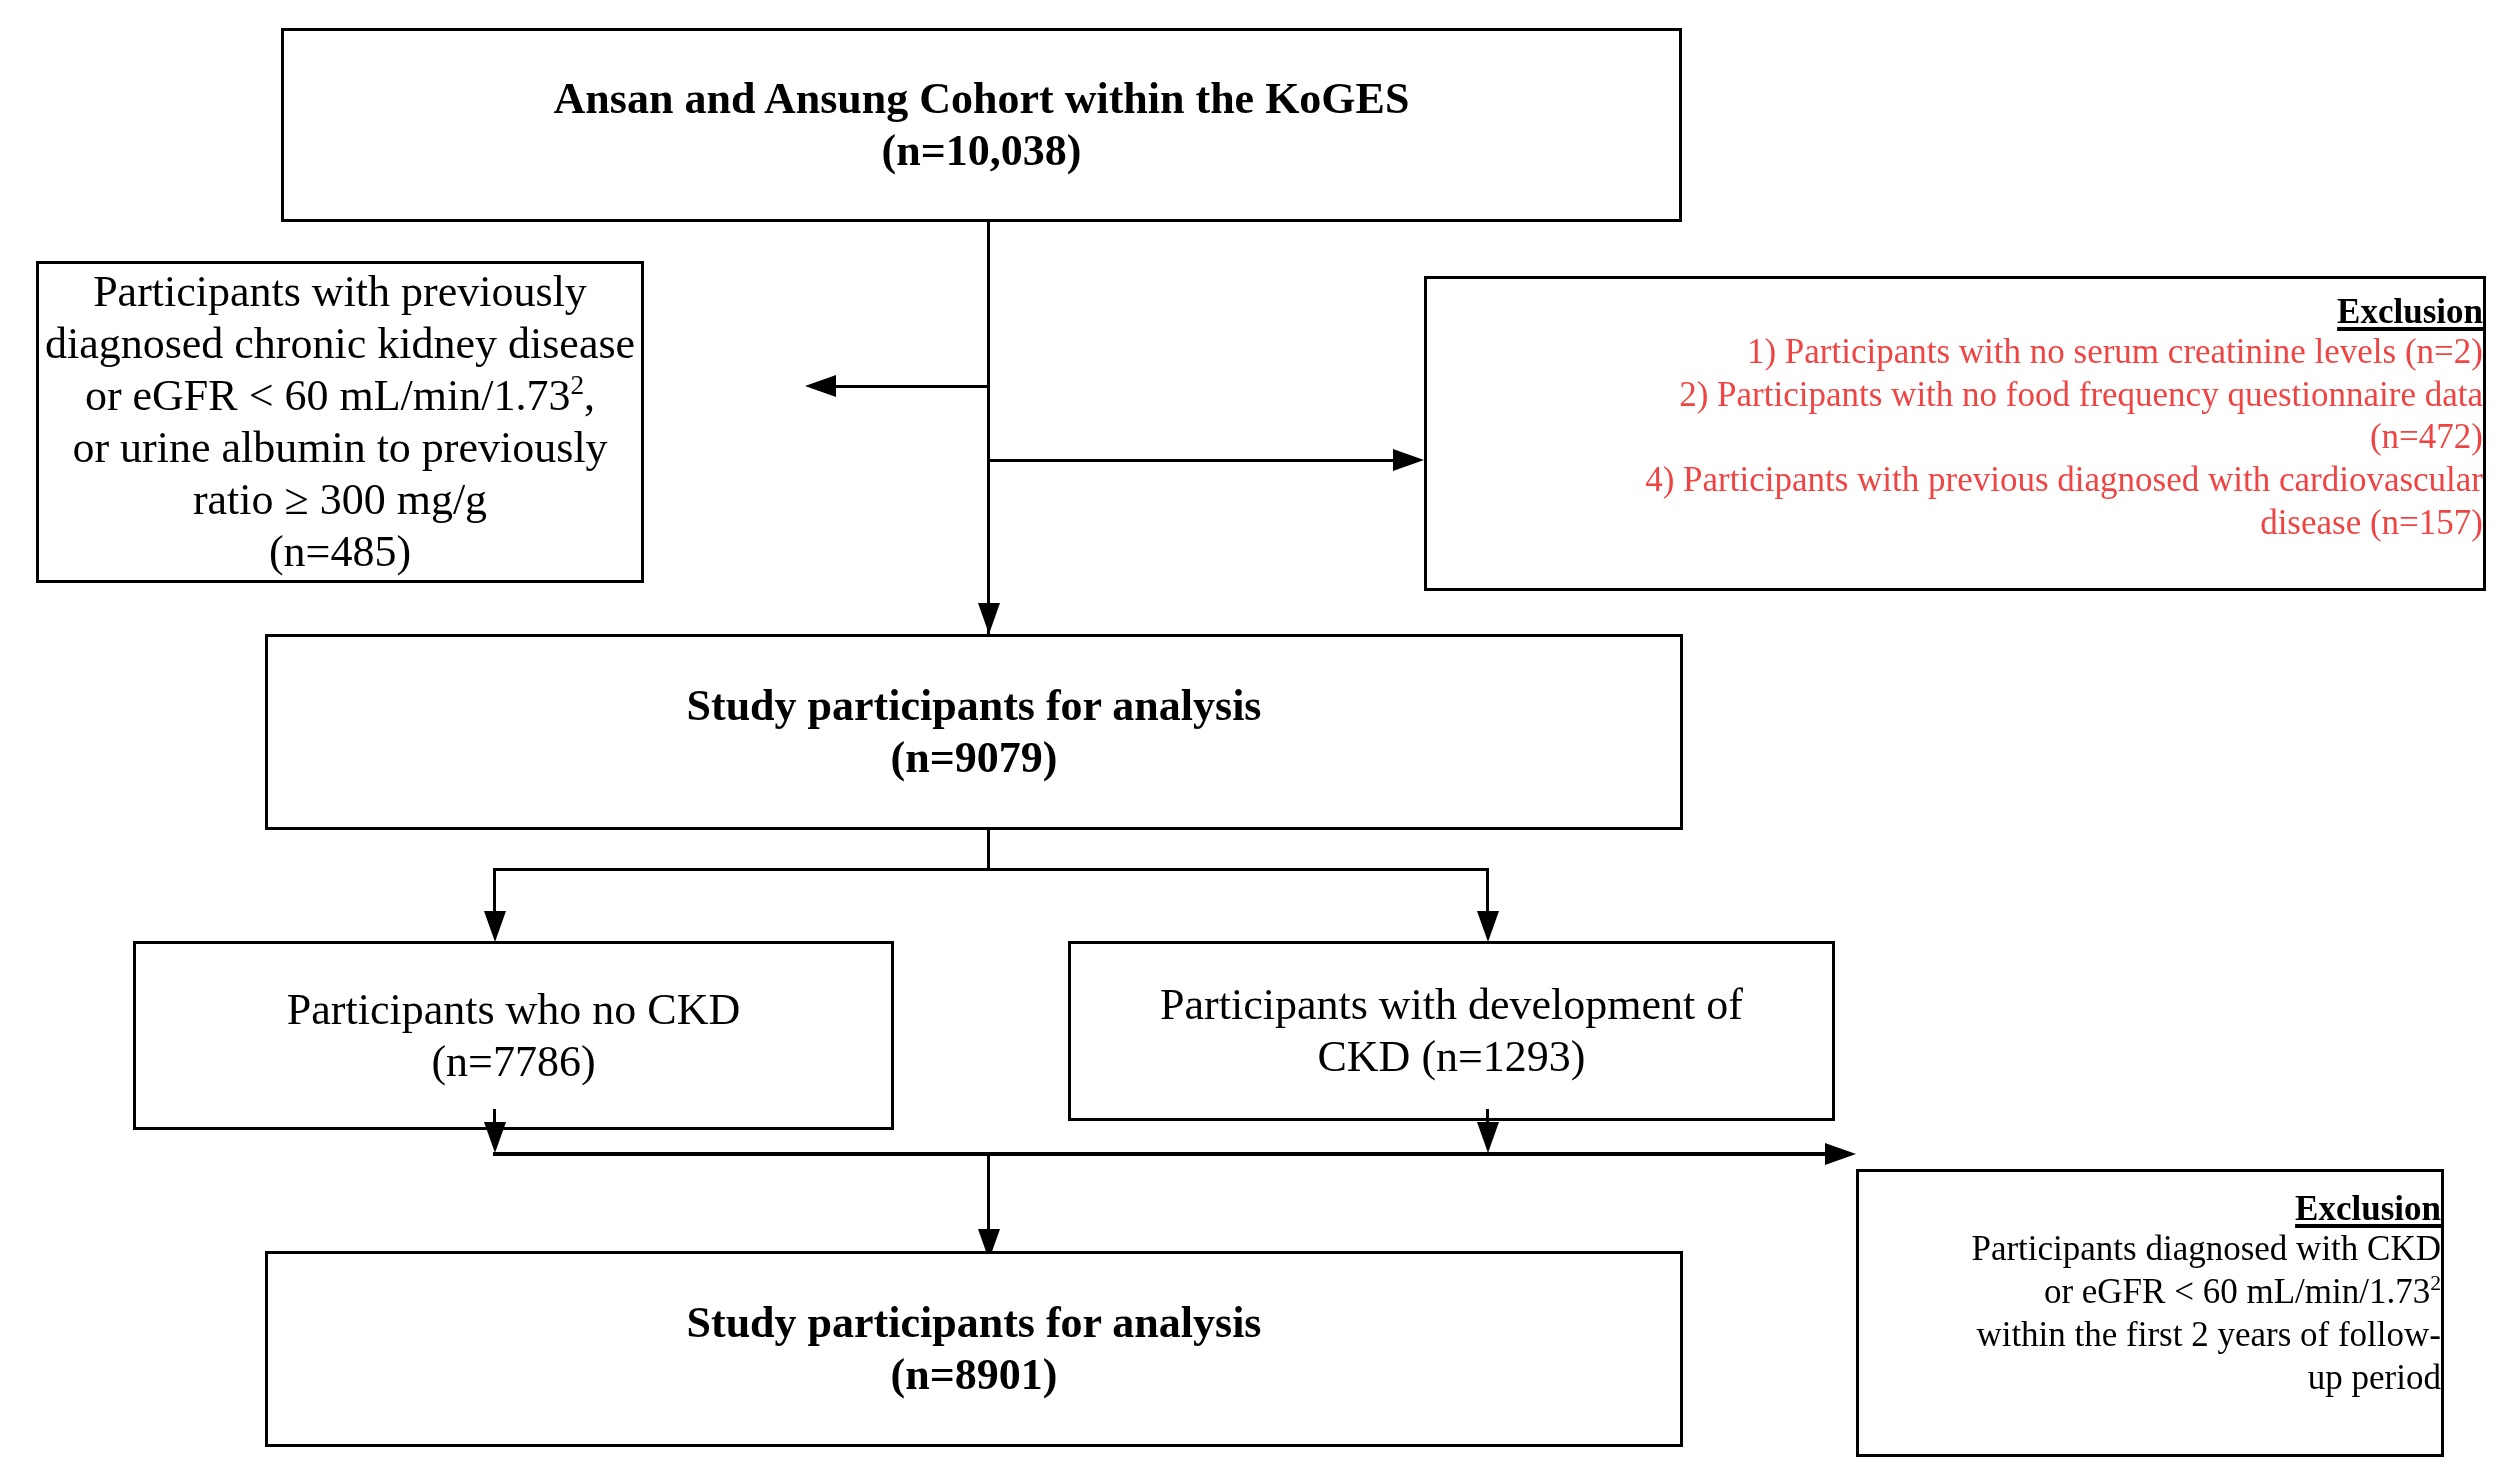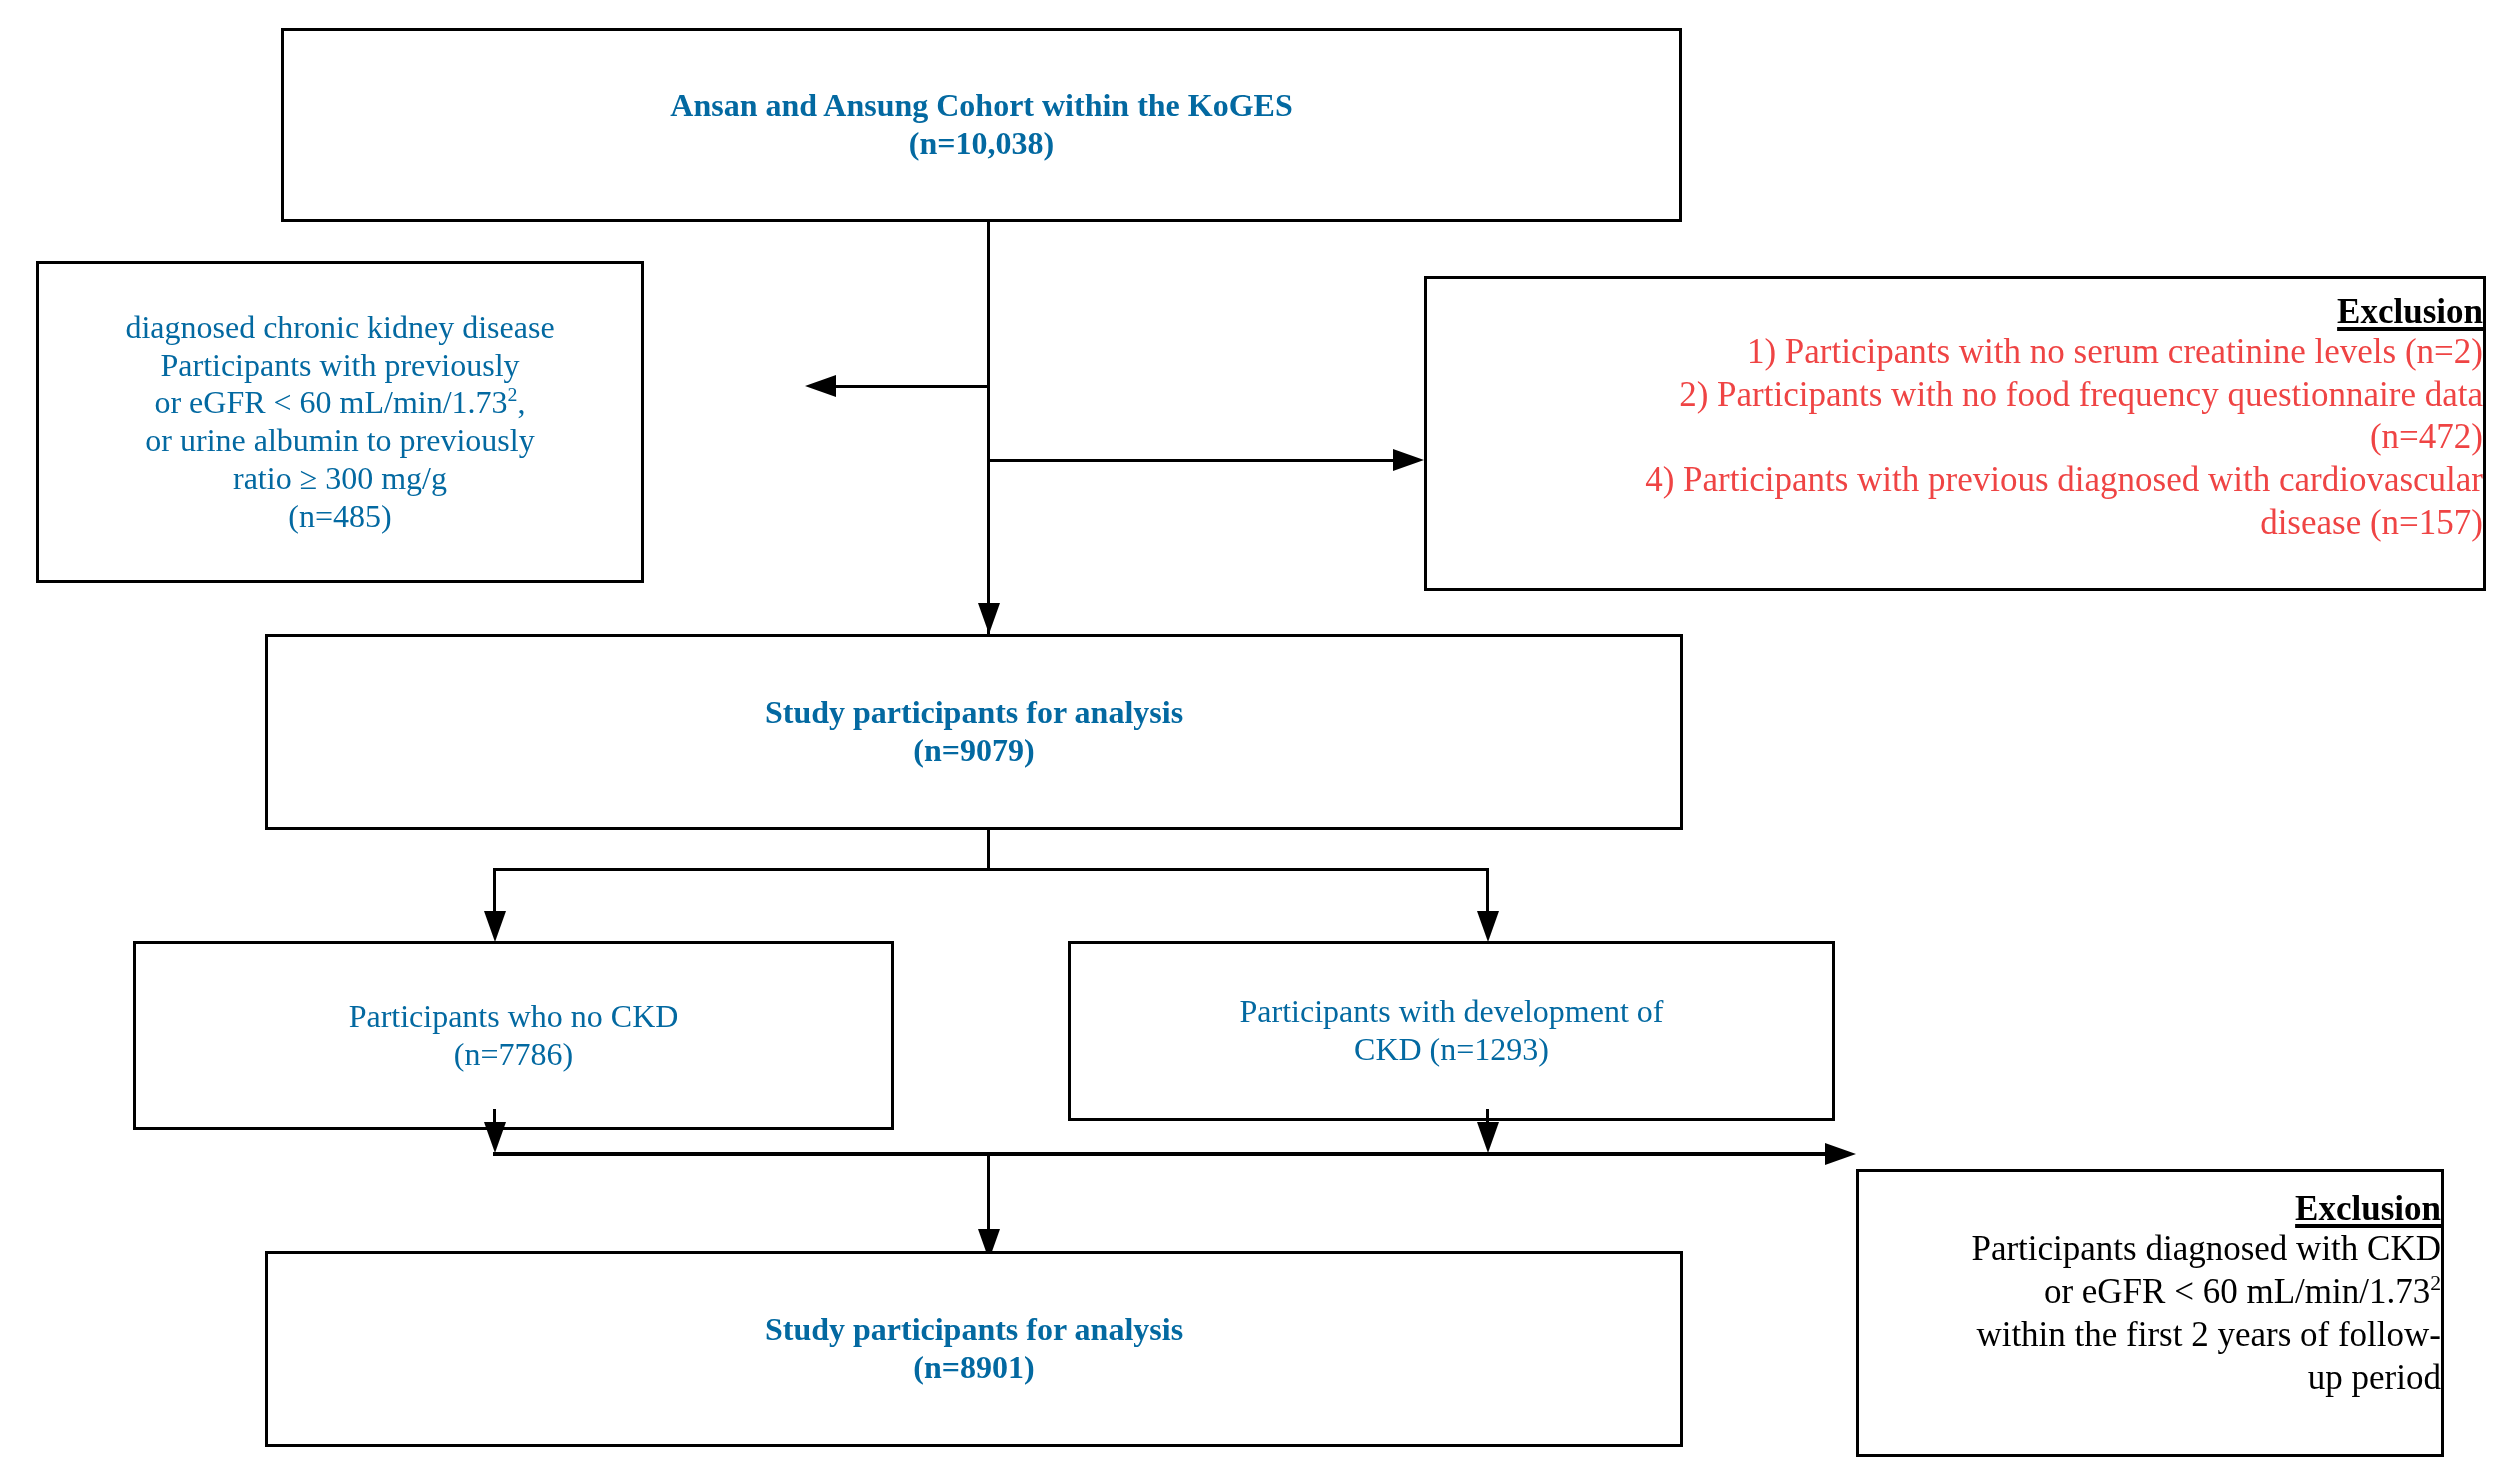--- a/index.html
+++ b/index.html
@@ -30,24 +30,24 @@
     justify-content: center;
     align-items: center;
     color: #000000;
   }
   .box.left-align {
     align-items: flex-end;
     justify-content: flex-start;
   }
 
   .line {
-    font-size: 32px;
+    font-size: 44px;
     line-height: 1.18;
     white-space: nowrap;
-    color: #0369a1;
+    color: #000000;
   }
   .bold .line { font-weight: bold; }
 
   .excl-head {
     font-size: 35px;
     font-weight: bold;
     text-decoration: underline;
     text-underline-offset: 3.5px;
     text-decoration-thickness: 4px;
     line-height: 1.12;
@@ -116,22 +116,22 @@
   <div class="vline" style="left:987px; top:222px; width:2.9px; height:582px;"></div>
   <div class="arrow-down" style="left:978px; top:603px;"></div>
 
   <div class="hline" style="left:836px; top:385px; width:154px;"></div>
   <div class="arrow-left" style="left:805px; top:375px;"></div>
 
   <div class="hline" style="left:987px; top:459px; width:406px;"></div>
   <div class="arrow-right" style="left:1393px; top:449px;"></div>
 
   <div class="box" style="left:36px; top:261px; width:608px; height:322px;">
+    <div class="line">Participants with previously</div>
     <div class="line">diagnosed chronic kidney disease</div>
-    <div class="line">Participants with previously</div>
     <div class="line"><span>or eGFR &lt; 60 mL/min/1.73</span><sup>2</sup><span>,</span></div>
     <div class="line">or urine albumin to previously</div>
     <div class="line">ratio ≥ 300 mg/g</div>
     <div class="line">(n=485)</div>
   </div>
 
   <div class="box left-align" style="left:1424px; top:276px; width:1062px; height:315px; padding:12.7px 0 0 15px;">
     <div class="excl-head">Exclusion</div>
     <div class="excl-line">1) Participants with no serum creatinine levels (n=2)</div>
     <div class="excl-line">2) Participants with no food frequency questionnaire data</div>

